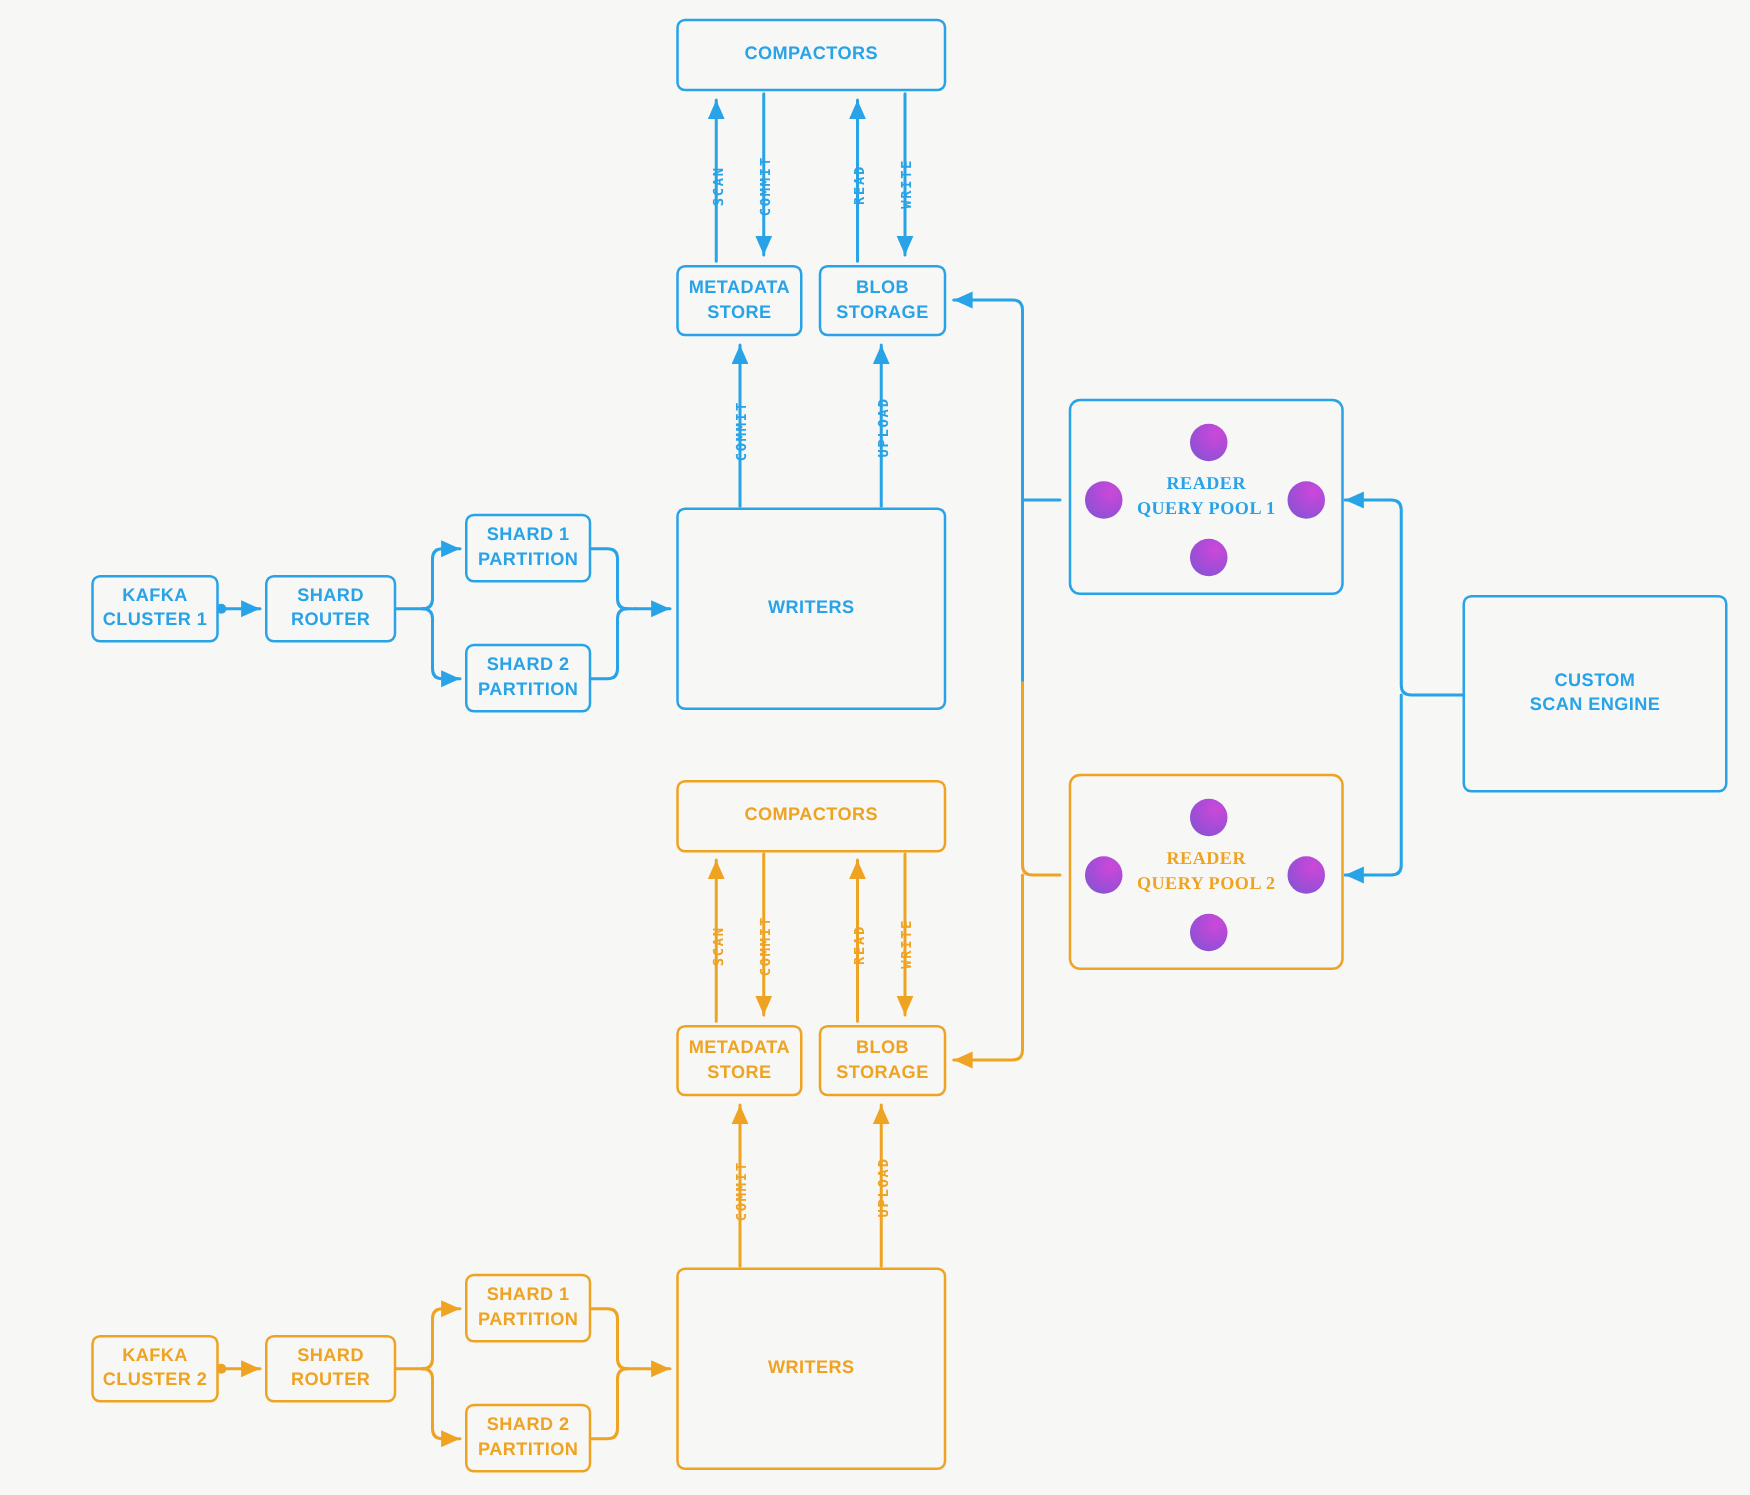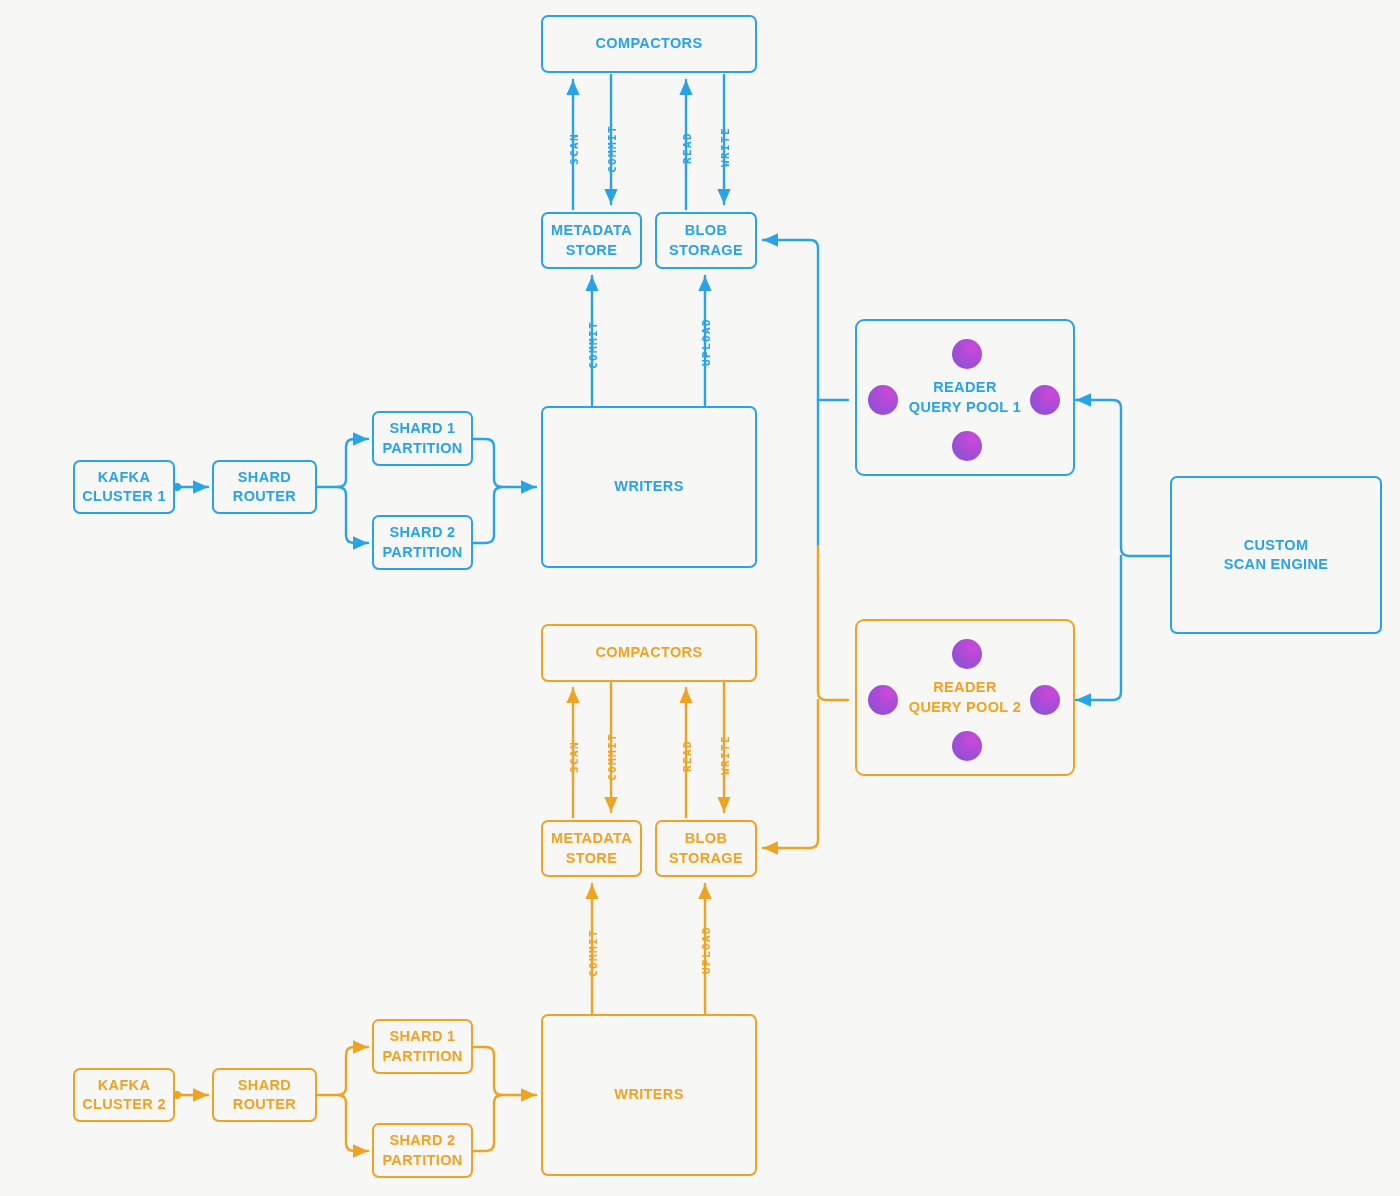--- a/index.html
+++ b/index.html
@@ -25,21 +25,21 @@
     letter-spacing: 0.35px;
     line-height: 1.32;
     white-space: pre-line;
   }
   .blue { --c: #29a3e8; }
   .orange { --c: #efa323; }
 
   .pool { border-radius: 9px; }
   .pool .pool-label {
     position: relative; z-index: 2;
-    font-size: 14.5px; font-weight: 700; letter-spacing: .4px; line-height: 1.32;
+    font-size: 14.5px; font-weight: 700; letter-spacing: .4px; line-height: 1.32; font-family: Liberation Serif, serif;
   }
   .dot {
     position: absolute;
     width: 30px; height: 30px;
     border-radius: 50%;
     background: radial-gradient(circle at 68% 28%, #cc49d8 0%, #b44ad8 32%, #9b4fd6 62%, #7b55cf 100%);
   }
 
   .elabel {
     position: absolute;

